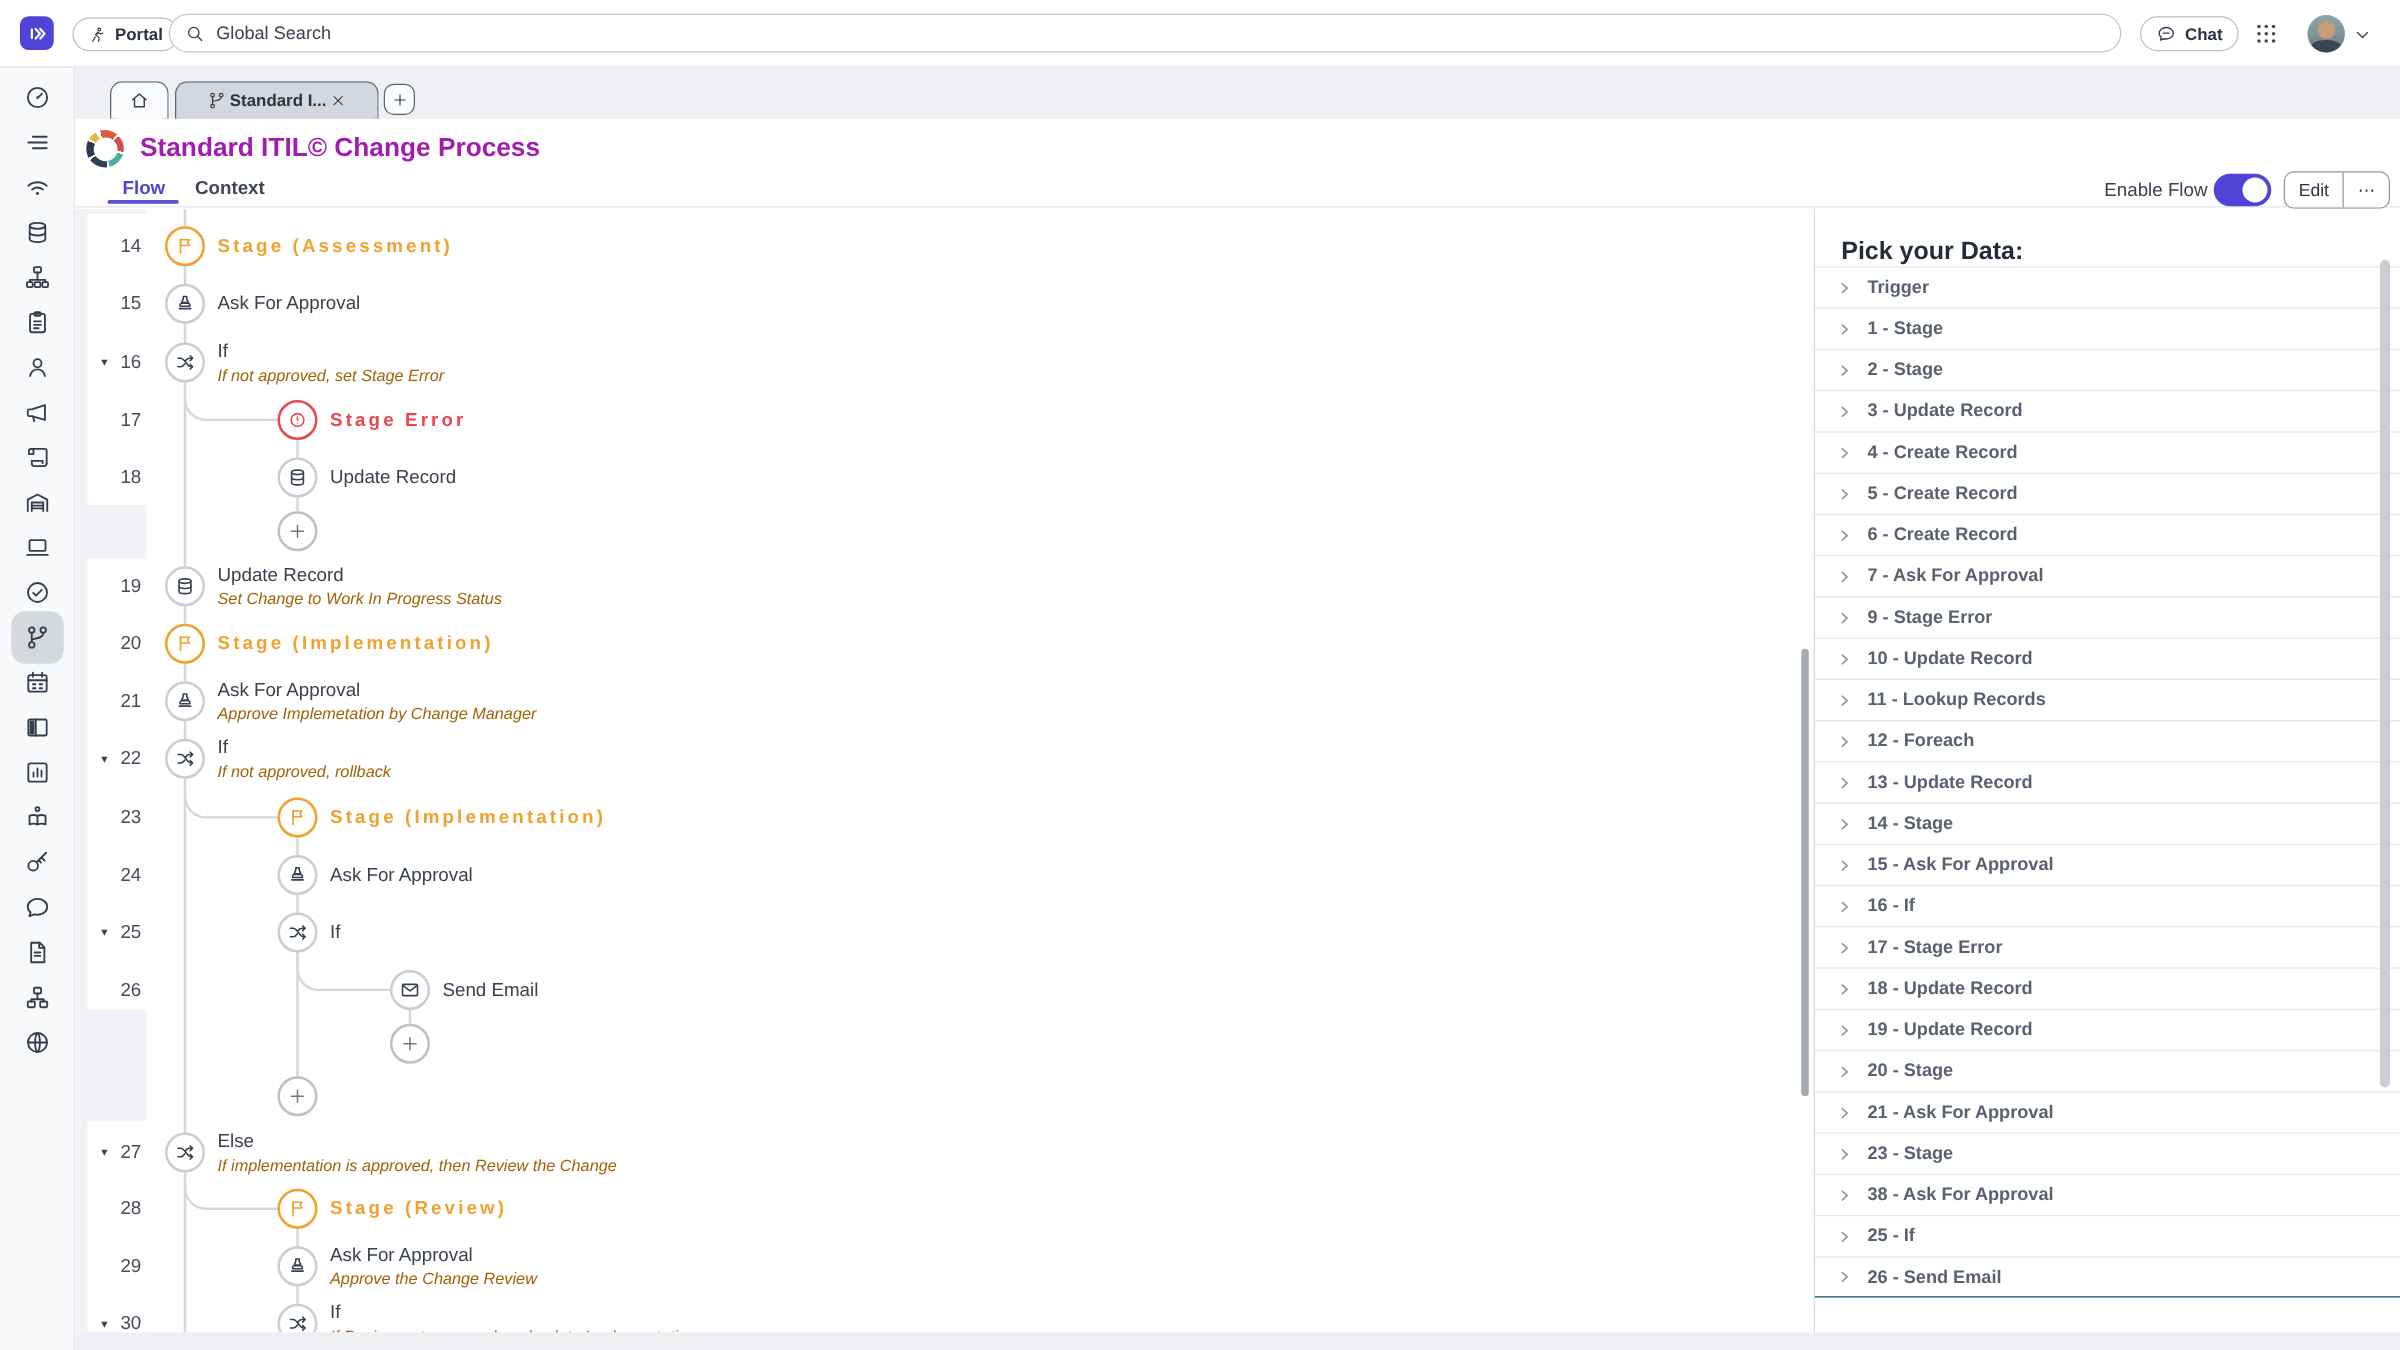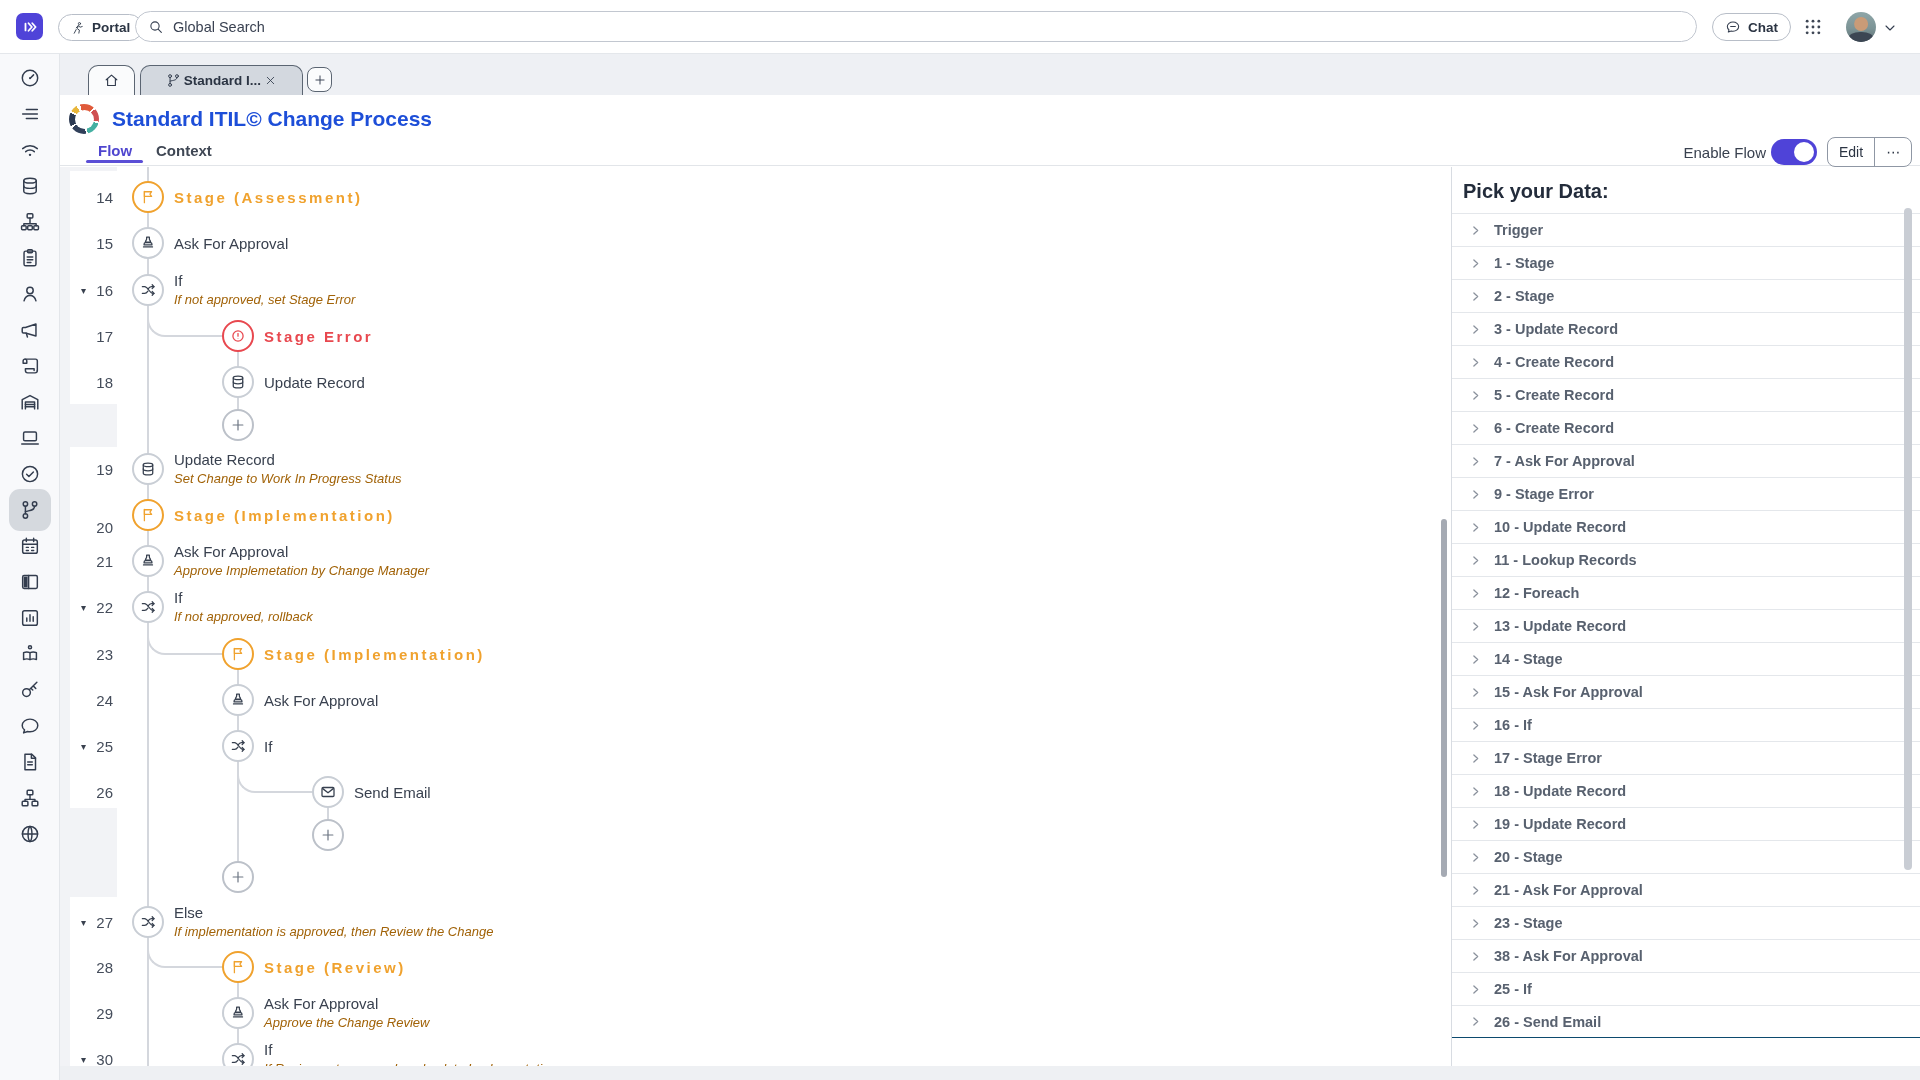--- a/index.html
+++ b/index.html
@@ -27,21 +27,21 @@
   .newtab{position:absolute;left:248px;top:14px;width:25px;height:25px;box-sizing:border-box;border:1.4px solid #5b6572;border-radius:8px;background:#fbfcfd;display:flex;align-items:center;justify-content:center}
 
   
   .rail{position:absolute;left:0;top:53px;width:59px;height:1027px;background:#f8f9fb;border-right:1px solid #e3e6ea;z-index:6}
   .rit{position:absolute;left:50%;width:22px;height:22px;transform:translateX(-50%)}
   .rail-active-bg{position:absolute;left:50%;transform:translateX(-50%);top:436px;width:42px;height:42px;border-radius:11px;background:#d5d9de}
 
   
   .ring{position:absolute;left:69px;top:104px;width:30px;height:30px;border-radius:50%;background:conic-gradient(from -15deg,#e05a3a 0 55deg,#fff 55deg 63deg,#cf4f52 63deg 115deg,#fff 115deg 123deg,#45b0a2 123deg 180deg,#fff 180deg 188deg,#31405a 188deg 248deg,#fff 248deg 256deg,#2c3a52 256deg 310deg,#fff 310deg 318deg,#e8b63a 318deg 345deg,#fff 345deg 360deg)}
   .ring::after{content:"";position:absolute;left:5.5px;top:5.5px;width:19px;height:19px;border-radius:50%;background:#fff}
-  .page-title{position:absolute;left:112px;top:107px;font-size:21px;font-weight:700;color:#1d4ed8}
+  .page-title{position:absolute;left:112px;top:107px;font-size:21px;font-weight:700;color:#a21caf}
   .vtab{position:absolute;top:142px;font-size:15px;font-weight:700;cursor:pointer}
   .vtab.flow{left:98px;color:#4f46cf}
   .vtab.context{left:156px;color:#3f4754;font-weight:600}
   .vtab-underline{position:absolute;left:86px;top:160px;width:57px;height:3px;border-radius:2px;background:#5b4fd6}
   .hdr-divider{position:absolute;left:59px;top:165px;width:1861px;height:1px;background:#e2e5e9}
   .enable-label{position:absolute;left:1640px;top:144px;width:126px;text-align:right;font-size:15px;color:#39414f}
   .toggle{position:absolute;left:1771px;top:139px;width:46px;height:26px;border-radius:13px;background:#4f43d8;cursor:pointer}
   .toggle .knob{position:absolute;right:3px;top:3px;width:20px;height:20px;border-radius:50%;background:#fff}
   .editgrp{position:absolute;left:1827px;top:137px;height:30px;box-sizing:border-box;border:1px solid #8f97a4;border-radius:8px;background:#fff;display:flex;align-items:stretch}
   .editgrp .seg{display:flex;align-items:center;padding:0 11px;font-size:14px;color:#2b3443;background:none;border:none;font-family:inherit;cursor:pointer}
@@ -63,21 +63,21 @@
   .flabel .t{font-size:15px;color:#39414f}
   .flabel .s{font-size:13px;font-style:italic;color:#a16207}
   .flabel.stage .t{color:#f0a22e;font-weight:700;letter-spacing:2.5px}
   .flabel.error .t{color:#e8484f;font-weight:700;letter-spacing:2.5px}
   .fnum{position:absolute;left:0;width:54px;text-align:right;transform:translateY(-50%);font-size:15px;color:#454d5b;z-index:3}
   .ftri{position:absolute;left:22px;transform:translateY(-50%);font-size:10px;color:#39414f;z-index:3;cursor:pointer}
   .flow-scrollbar{position:absolute;left:1382px;top:352px;width:6px;height:358px;border-radius:3px;background:#a5aab3;z-index:4}
 
   
   .panel{position:absolute;left:1451px;top:167px;width:469px;height:899px;background:#fff;border-left:1px solid #d8dce2;box-sizing:border-box;z-index:3}
-  .panel h2{margin:2px;position:absolute;left:9px;top:11px;font-size:20px;font-weight:700;color:#232c3b}
+  .panel h2{margin:12px;position:absolute;left:9px;top:11px;font-size:20px;font-weight:700;color:#232c3b}
   .plist{position:absolute;left:0;top:46px;width:469px}
   .prow{box-sizing:border-box;height:33px;border-top:1px solid #e4e7eb;display:flex;align-items:center;gap:12px;padding-left:17px;cursor:pointer}
   .prow:last-child{border-bottom:1px solid #0c4a6e}
   .prow .plabel{font-size:14.5px;font-weight:700;color:#58616f}
   .prow svg{width:13px;height:13px;fill:none;stroke:#8a919c;stroke-width:2.4;stroke-linecap:round;stroke-linejoin:round}
   .panel-scrollbar{position:absolute;left:452px;top:41px;width:8px;height:662px;border-radius:4px;background:#c9cdd4}
 
   .footer-strip{position:absolute;left:59px;top:1066px;width:1861px;height:14px;background:#eef0f3;z-index:4}
 </style>
 </head>
@@ -485,21 +485,21 @@
           <ellipse cx="12" cy="6.5" rx="6.3" ry="2.4"></ellipse>
           <path d="M5.7 6.5v11c0 1.3 2.8 2.4 6.3 2.4s6.3-1.1 6.3-2.4v-11"></path>
           <path d="M5.7 12c0 1.3 2.8 2.4 6.3 2.4s6.3-1.1 6.3-2.4"></path>
         </svg>
       </div>
     <div class="flabel" style="left:115px;top:302px">
         <div class="t">Update Record</div>
         <div class="s">Set Change to Work In Progress Status</div>
       </div>
 
-    <div class="fnum" style="top:360px">20</div>
+    <div class="fnum" style="top:348px">20</div>
     <div class="fnode stage" style="left:89px;top:348px">
         <svg viewBox="0 0 24 24">
           <path d="M7.2 4.5v15"></path>
           <path d="M7.2 5h9.6l-2.2 3.1 2.2 3.1H7.2z"></path>
         </svg>
       </div>
     <div class="flabel stage" style="left:115px;top:348px">
         <div class="t">Stage (Implementation)</div>
       </div>
 

